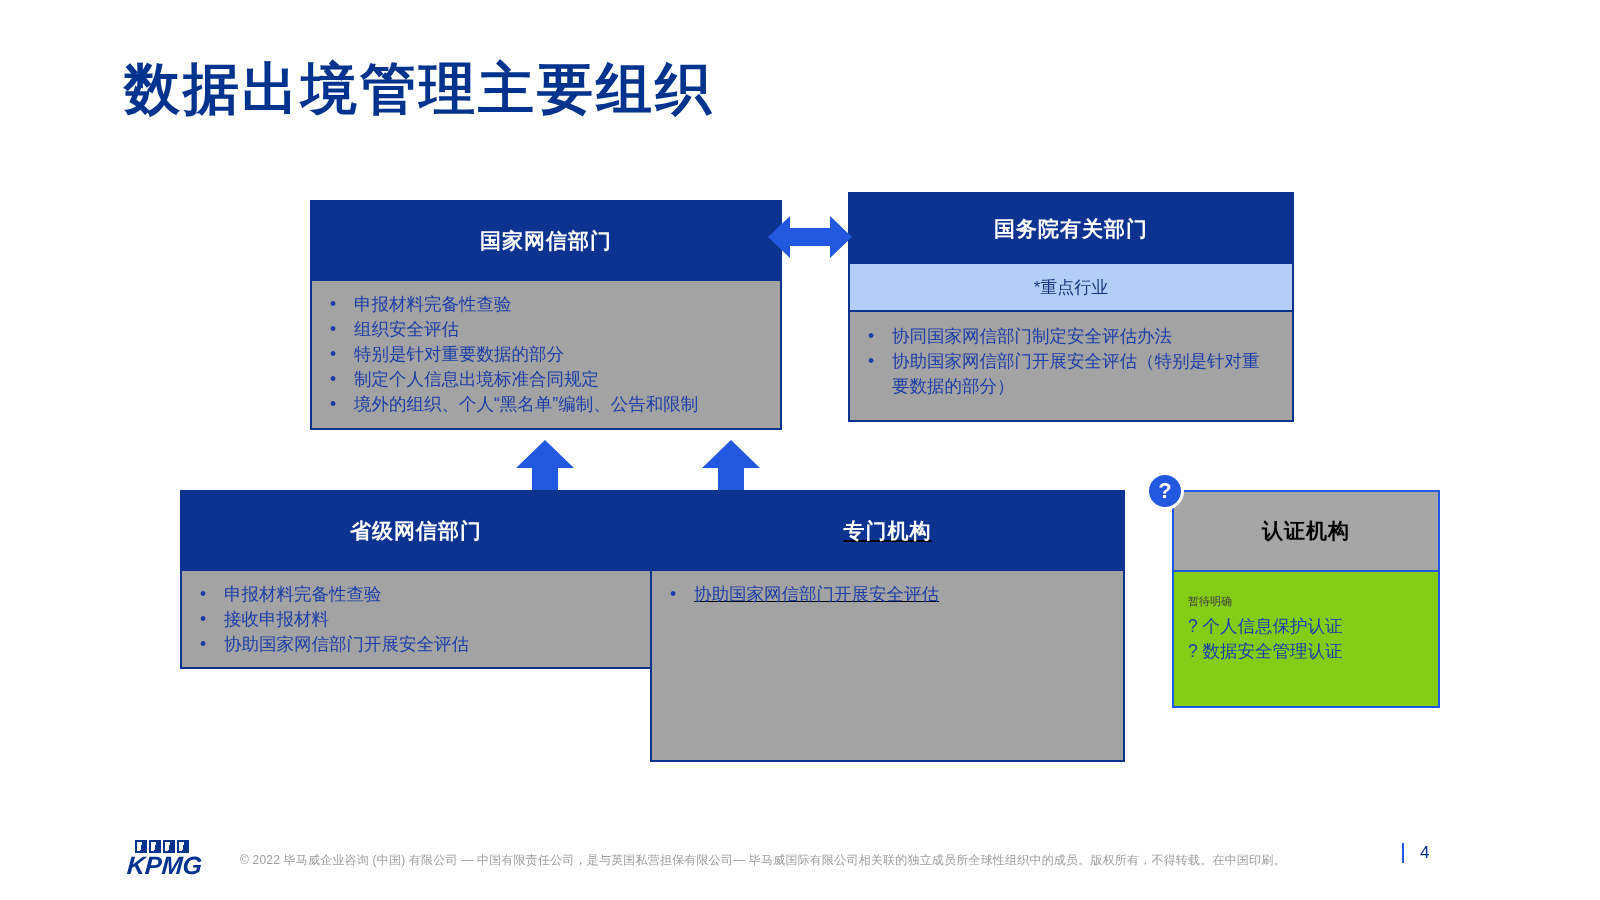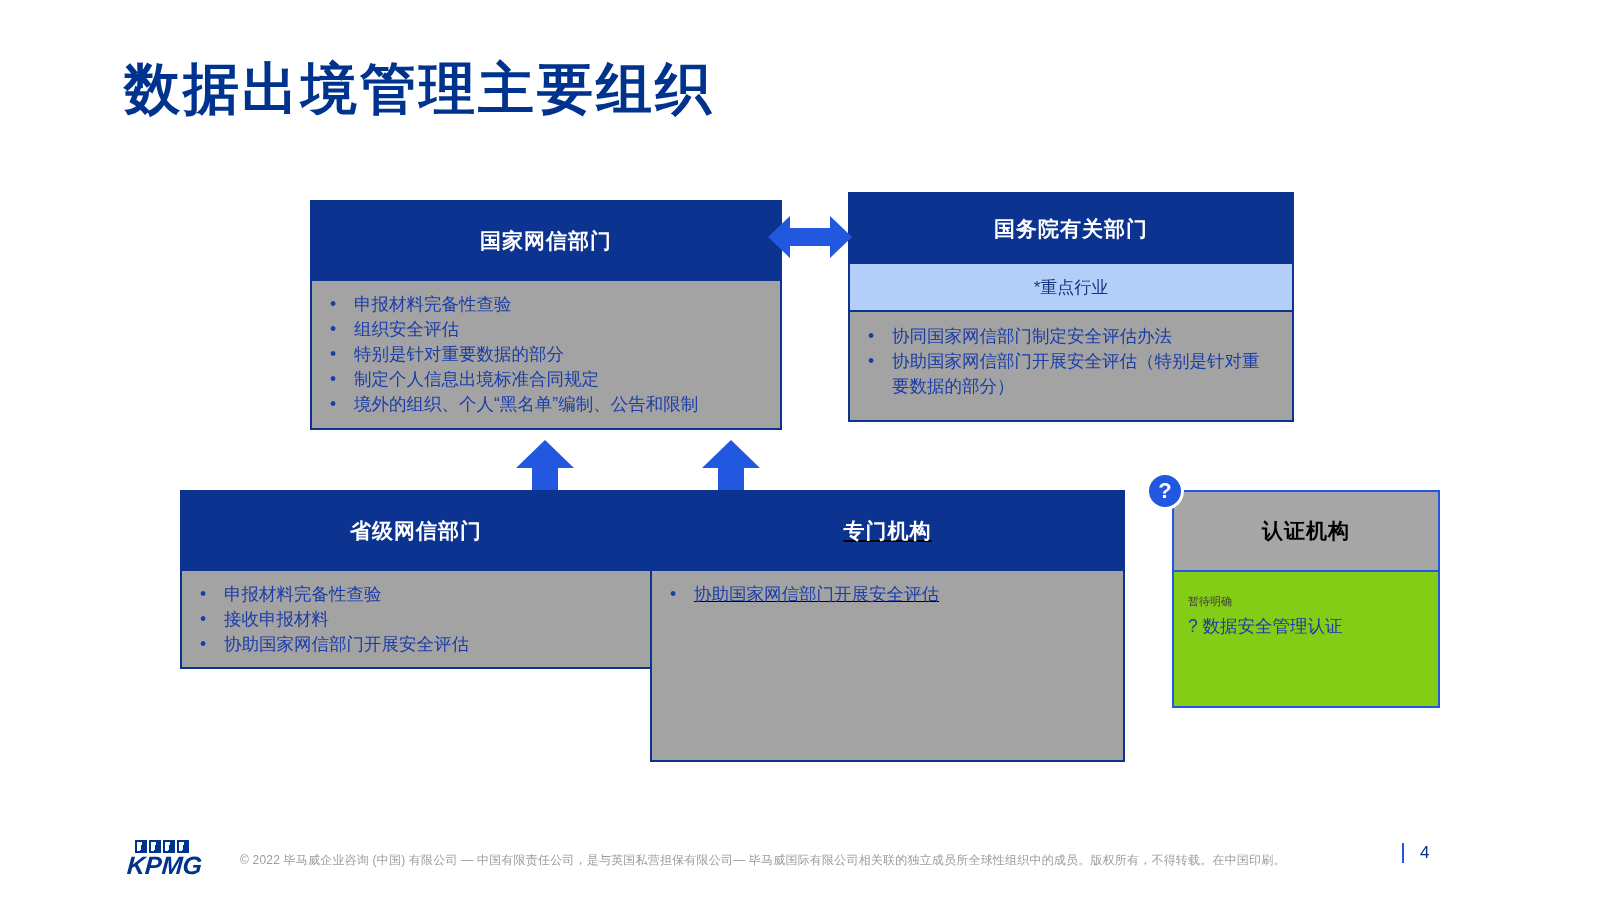--- a/index.html
+++ b/index.html
@@ -112,20 +112,21 @@
     <div class="hdr">专门机构</div>
     <ul class="bullets">
         <li>协助国家网信部门开展安全评估</li>
       </ul>
   </div>
 
   <div class="certbox" style="left:1172px;top:490px;width:268px;height:218px;">
     <div class="hdr">认证机构</div>
     <div class="note">暂待明确</div>
     <ul class="qlist">
+        <li>?  个人信息保护认证</li>
         <li>?  数据安全管理认证</li>
       </ul>
   </div>
   <div class="qbadge">?</div>
 
   <div class="kpmg-logo">
     <div class="blocks">
       <span></span>
         <span></span>
         <span></span>

